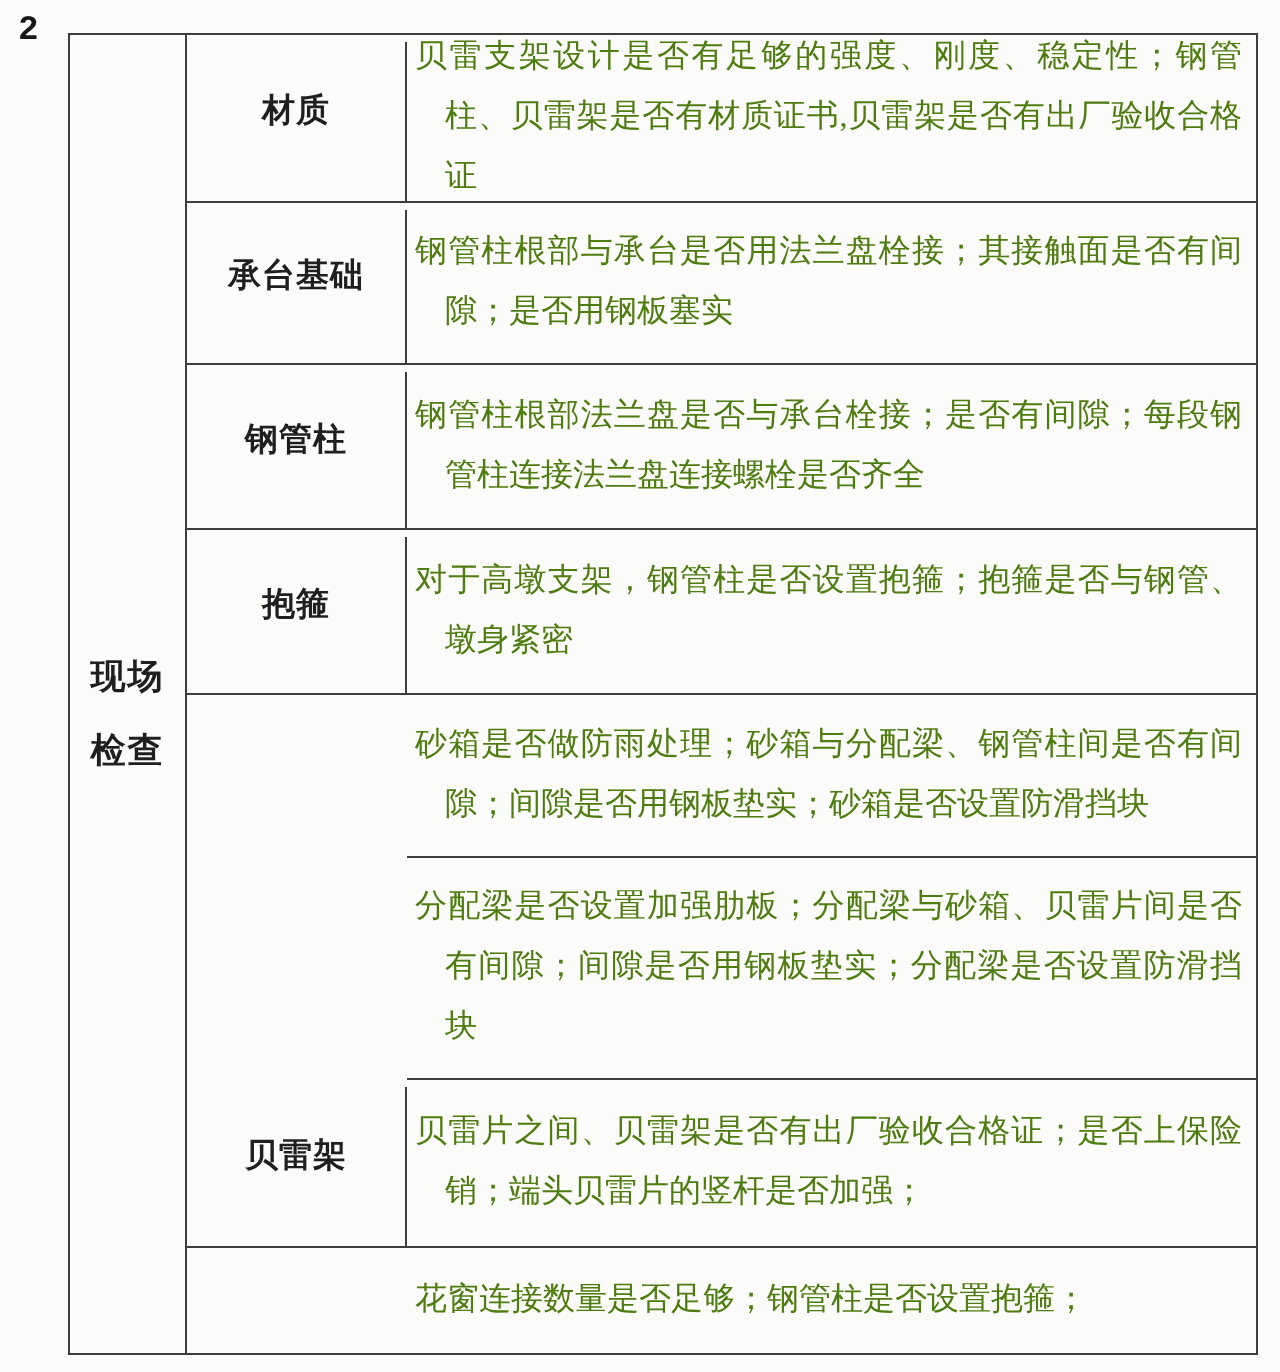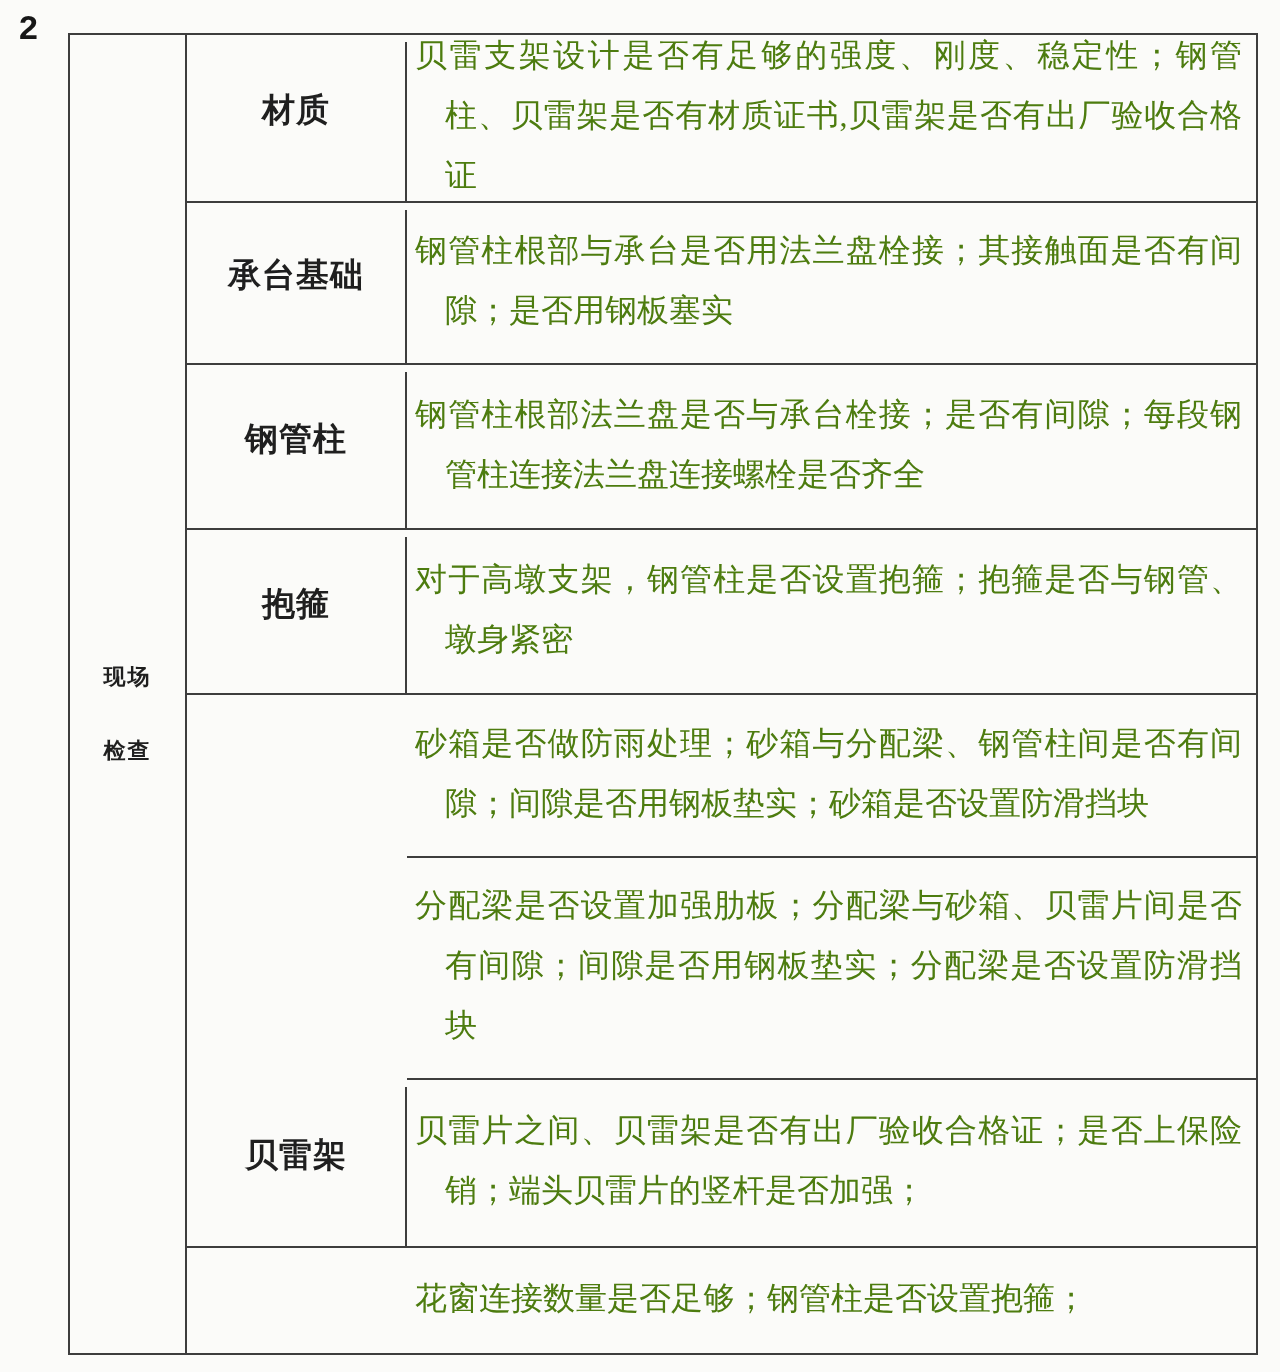--- a/index.html
+++ b/index.html
@@ -39,21 +39,21 @@
   .side-header {
     grid-column: 1;
     grid-row: 1 / 9;
     border-right: 2px solid #3d3d3d;
     display: flex;
     flex-direction: column;
     align-items: center;
     justify-content: center;
     padding-top: 40px;
     font-weight: bold;
-    font-size: 22px;
+    font-size: 35px;
     line-height: 74px;
     letter-spacing: 2px;
   }
   .label-cell {
     grid-column: 2;
     border-right: 2px solid #3d3d3d;
     border-bottom: 2px solid #3d3d3d;
     display: flex;
     align-items: center;
     justify-content: center;

